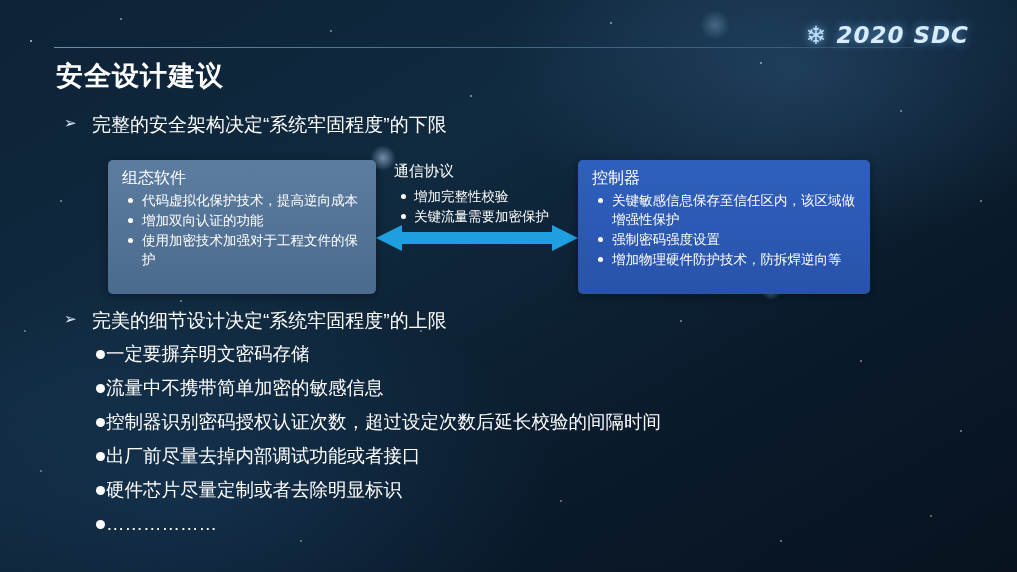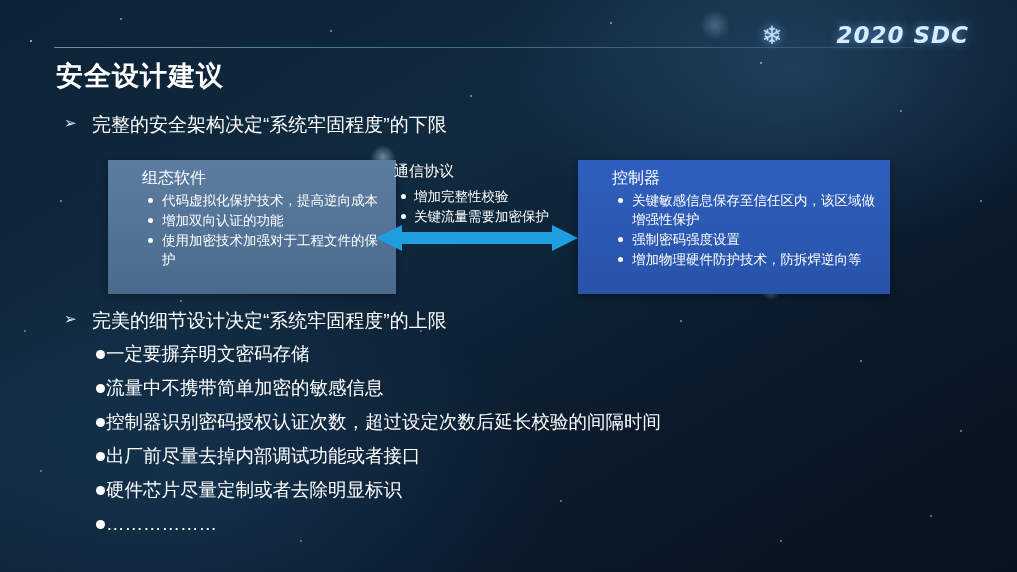--- a/index.html
+++ b/index.html
@@ -57,21 +57,20 @@
     text-shadow: 0 0 8px rgba(160,210,255,0.8);
   }
   .brand-text {
     font-family: "DejaVu Sans", sans-serif;
     font-size: 23px;
     font-weight: bold;
     font-style: italic;
     letter-spacing: 1px;
     color: #d8ecff;
     text-shadow: 0 0 10px rgba(120,190,255,0.6);
-    margin-left: 44px;
   }
   .header-rule {
     position: absolute;
     top: 47px;
     left: 54px;
     width: 860px;
     height: 1px;
     background: linear-gradient(to right, rgba(150,200,240,0.65), rgba(150,200,240,0.15));
   }
 
@@ -99,23 +98,22 @@
     font-size: 15px;
     line-height: 1.5;
     width: 14px;
   }
   #stmt1 { top: 112px; left: 64px; }
   #stmt2 { top: 308px; left: 64px; }
 
   
   .box {
     position: absolute;
-    border-radius: 0;
-    color: #ffffff;
-    padding-left: 20px;
+    border-radius: 5px;
+    color: #ffffff;
   }
   .box-left {
     left: 108px;
     top: 160px;
     width: 268px;
     height: 134px;
     background: linear-gradient(180deg, #5c7da0 0%, #4a6b8e 100%);
     box-shadow: 0 2px 8px rgba(0,0,0,0.35);
   }
   .box-right {

